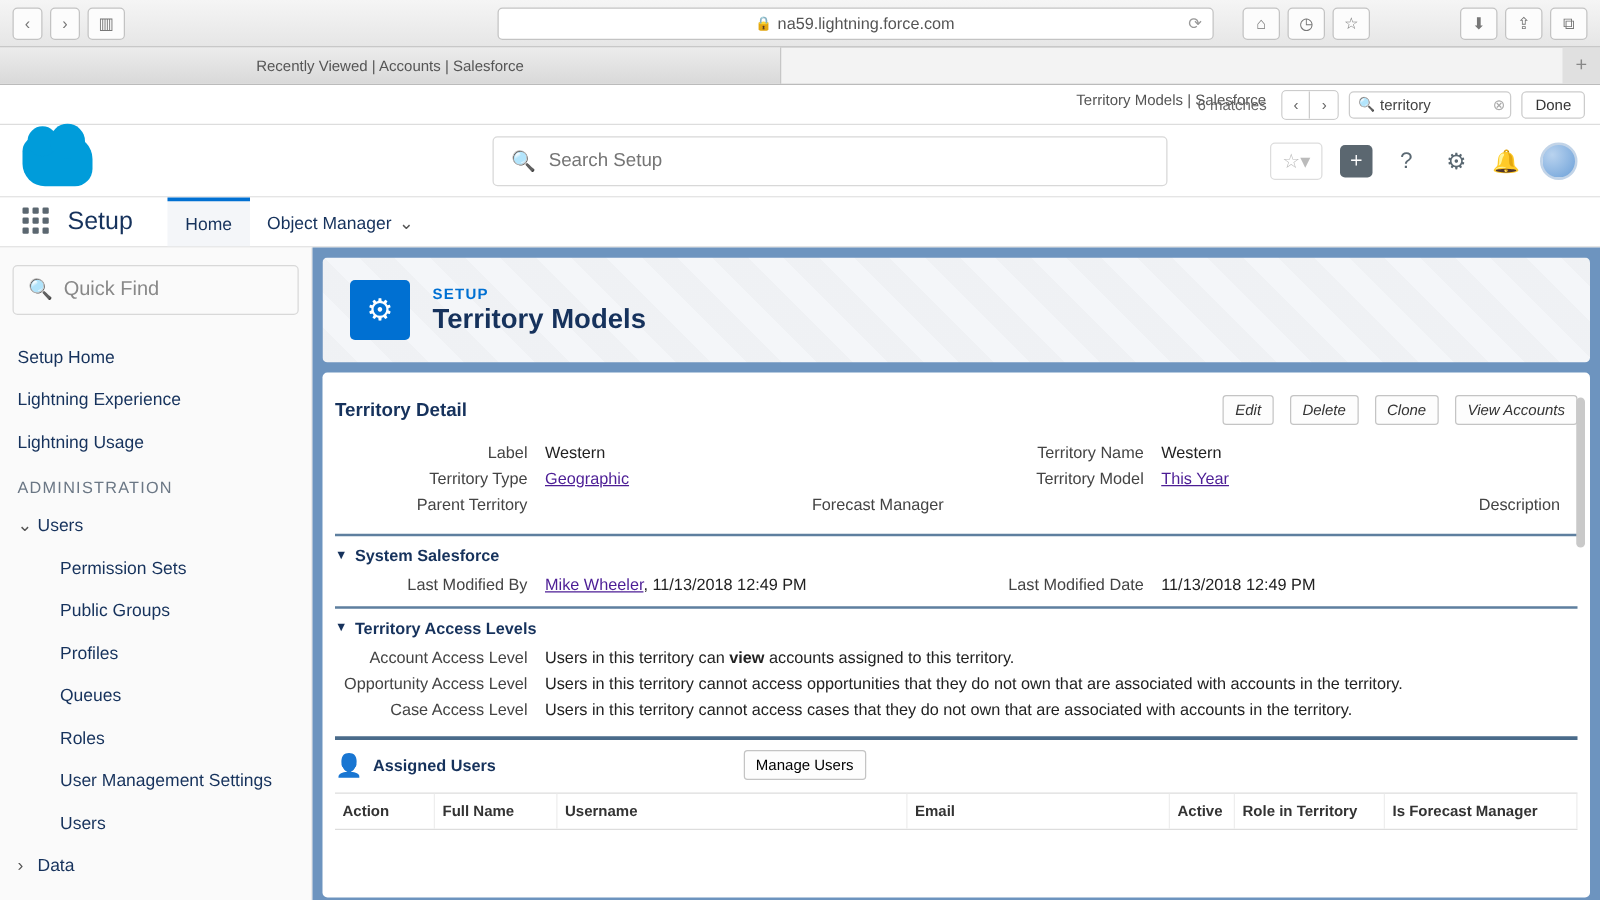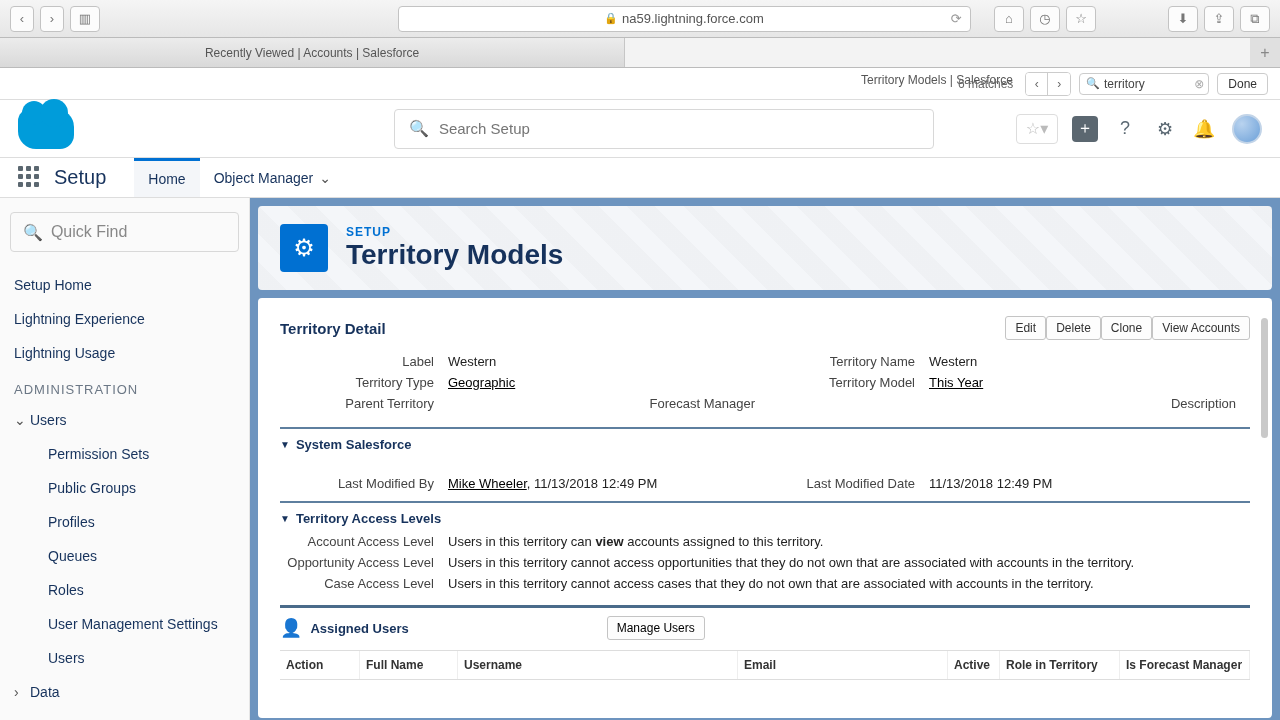--- a/index.html
+++ b/index.html
@@ -61,32 +61,32 @@
 .sb-section { padding: 12px 4px 6px; font-size: 13px; letter-spacing: 1px; color: #6b7785; }
 .sb-link .chev { width: 16px; display: inline-block; color: #555; }
 .sb-sub { padding-left: 38px; }
 .sb-logo { position: relative; }
 .sb-logo::after { content: ""; position: absolute; left: -4px; bottom: -4px; width: 70px; height: 24px; background: linear-gradient(90deg,#f5b342,#5aa9e6,#f5b342,#5aa9e6); opacity: 0.5; border-radius: 3px; z-index: -1; }
 
 .main { flex: 1; background: #6d94bf; padding: 8px; overflow: hidden; position: relative; }
 .page-header { background: #f4f6f9; border-radius: 4px; padding: 18px 22px; display: flex; align-items: center; gap: 18px; margin-bottom: 8px; background-image: repeating-linear-gradient(45deg, rgba(0,0,0,0.02) 0 20px, transparent 20px 40px); }
 .ph-icon { width: 48px; height: 48px; background: #0070d2; border-radius: 4px; display: flex; align-items: center; justify-content: center; color: #fff; font-size: 24px; }
 .ph-text .eyebrow { font-size: 12px; color: #0070d2; letter-spacing: 1px; font-weight: 600; }
-.ph-text .title { font-size: 28px; color: #16325c; font-weight: 600; }
-
-.record { background: #fff; border-radius: 4px; padding: 18px 22px; height: 420px; overflow: hidden; position: relative; }
+.ph-text .title { font-size: 22px; color: #16325c; font-weight: 600; }
+
+.record { background: #fff; border-radius: 4px; padding: 18px 10px; height: 420px; overflow: hidden; position: relative; }
 .rec-hdr { display: flex; align-items: center; margin-bottom: 14px; }
 .rec-title { font-size: 15px; font-weight: 700; color: #16325c; }
-.rec-btns { margin-left: auto; display: flex; gap: 0; }
+.rec-btns { margin-left: auto; display: flex; gap: 13px; font-style: italic; }
 .rec-btn { border: 1px solid #c4c4c4; border-radius: 3px; background: #fdfdfd; padding: 4px 9px; font-size: 12px; color: #333; }
 
 .detail-grid { display: grid; grid-template-columns: 168px 1fr 160px 1fr; row-gap: 6px; font-size: 13px; margin-bottom: 10px; }
 .dg-label { text-align: right; color: #444; padding-right: 14px; }
 .dg-val { color: #222; }
-.dg-val a { color: #000000; text-decoration: underline; }
+.dg-val a { color: #4c1d95; text-decoration: underline; }
 
 .section-hdr { border-top: 2px solid #5e7f9f; padding-top: 8px; margin-top: 10px; font-size: 13px; font-weight: 700; color: #16325c; display: flex; align-items: center; gap: 6px; }
 .section-hdr .tri { font-size: 10px; }
 
 .access-row { display: grid; grid-template-columns: 168px 1fr; font-size: 13px; row-gap: 6px; margin-top: 8px; }
 
 .assigned-hdr { border-top: 3px solid #4a6b8a; margin-top: 14px; padding-top: 8px; display: flex; align-items: center; gap: 8px; }
 .au-icon { color: #0070d2; font-size: 18px; }
 .au-title { font-size: 13px; font-weight: 700; color: #16325c; }
 .au-btn { margin-left: 190px; border: 1px solid #c4c4c4; border-radius: 3px; background: #fdfdfd; padding: 4px 9px; font-size: 12px; }
@@ -244,21 +244,21 @@
         <div class="dg-label">Description</div>
         <div class="dg-val"></div>
         <div></div>
           <div></div>
       </div>
 
       <div class="section-hdr">
           <span class="tri">▼</span>
           <span>System Salesforce</span>
         </div>
-      <div class="detail-grid" style="margin-top:24px">
+      <div class="detail-grid" style="margin-top:8px">
         <div class="dg-label">Last Modified By</div>
         <div class="dg-val"><a href="#">Mike Wheeler</a><span>, 11/13/2018 12:49 PM</span></div>
         <div class="dg-label">Last Modified Date</div>
         <div class="dg-val">11/13/2018 12:49 PM</div>
       </div>
 
       <div class="section-hdr">
           <span class="tri">▼</span>
           <span>Territory Access Levels</span>
         </div>

